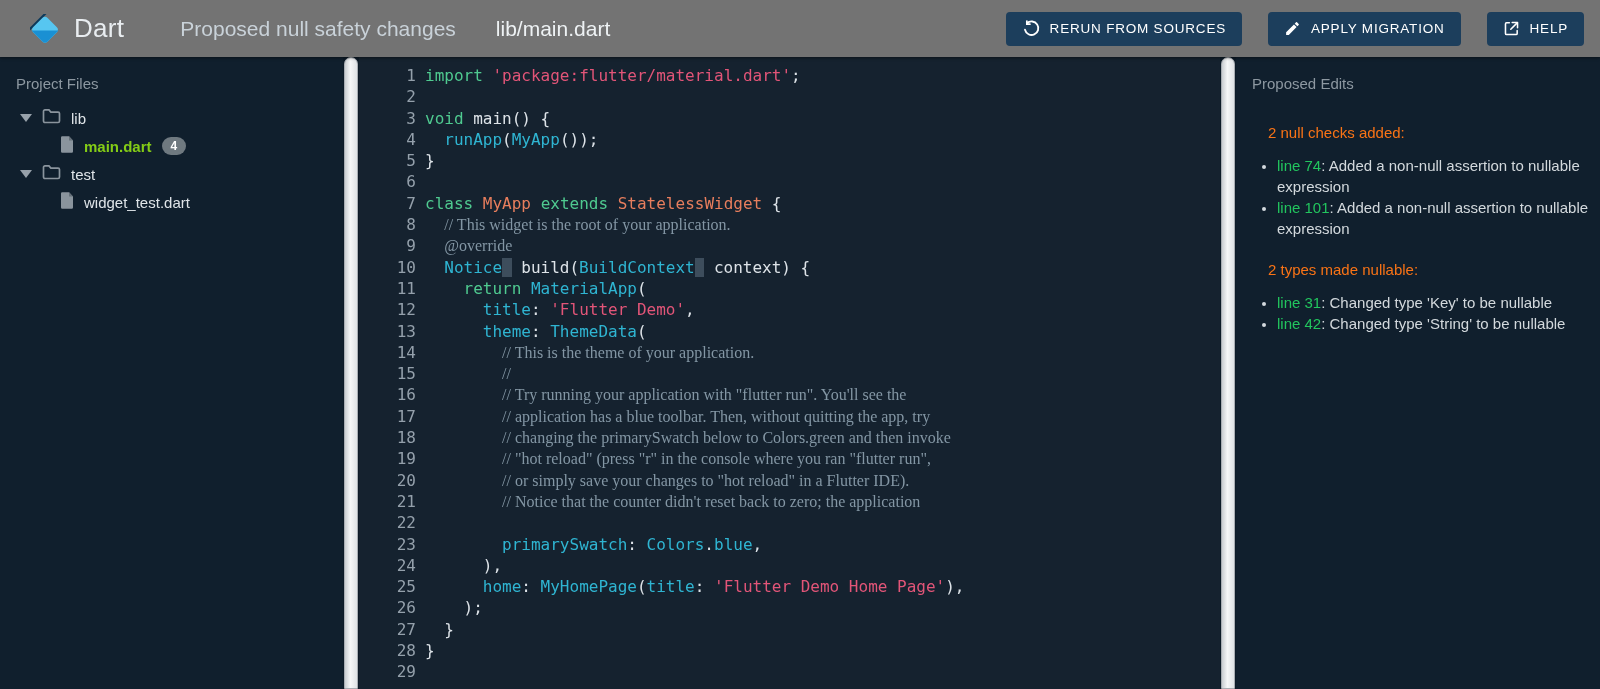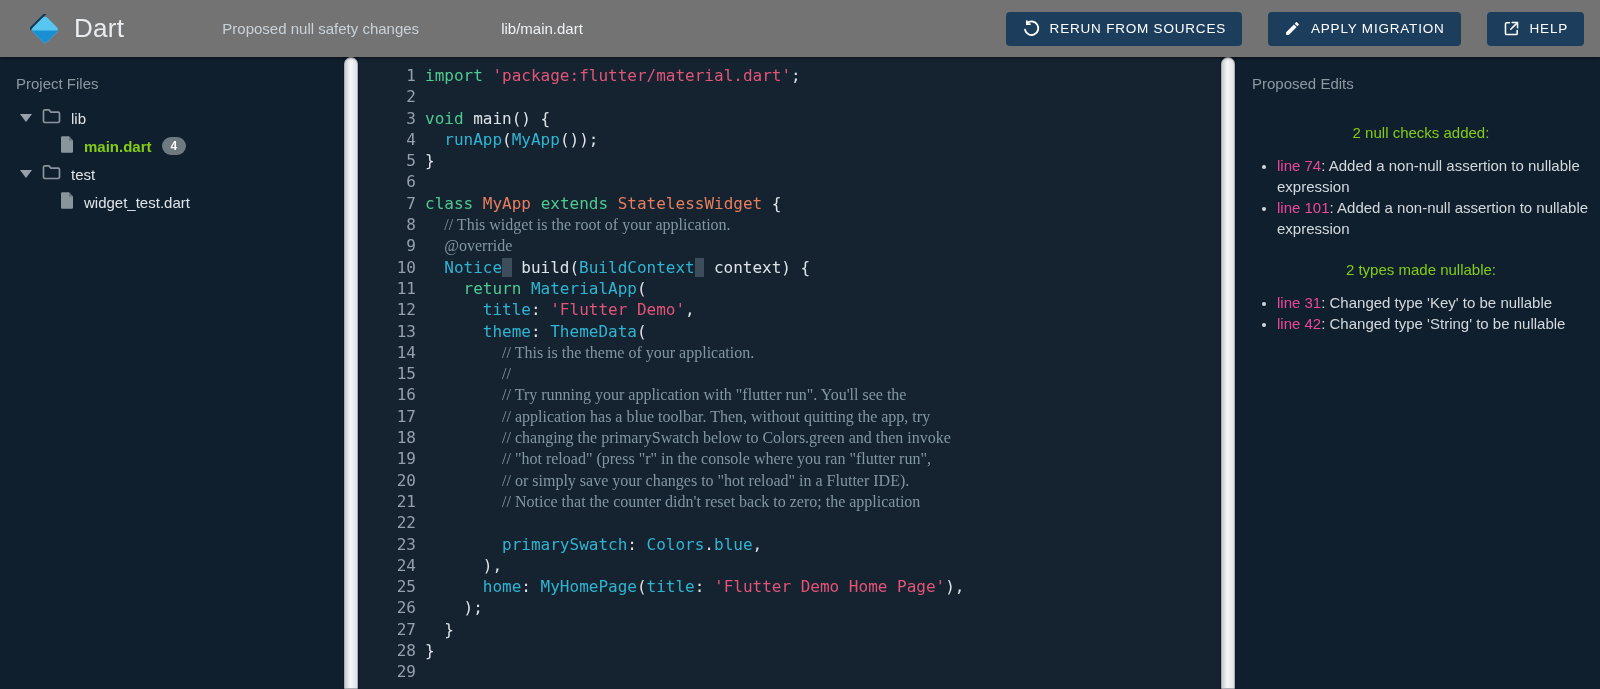--- a/index.html
+++ b/index.html
@@ -19,21 +19,21 @@
     padding: 0 16px 0 28px;
     box-shadow: 0 1px 3px rgba(0,0,0,.45);
     position: relative;
     z-index: 5;
   }
   .logo { width: 34px; height: 34px; margin-right: 12px; flex: 0 0 auto; }
   .brand {
     font-size: 26px; font-weight: 500; color: #e9edf0;
     letter-spacing: .3px; margin-right: 56px;
   }
-  .nav-item { font-size: 15px; color: #c9d2d9; margin-right: 40px; white-space: nowrap; margin-left: 42px; }
+  .nav-item { font-size: 21px; color: #c9d2d9; margin-right: 40px; white-space: nowrap; }
   .nav-item.current { color: #eef2f4; }
   .topbar-spacer { flex: 1; }
   .tb-buttons { display: flex; align-items: center; gap: 26px; }
   .tb-btn {
     display: flex; align-items: center; gap: 10px;
     height: 34px; padding: 0 16px;
     background: #1c3e5c; border: none; border-radius: 4px;
     color: #ffffff; font-family: "Liberation Sans", sans-serif;
     font-size: 13.5px; font-weight: 500; letter-spacing: .8px;
     cursor: pointer; white-space: nowrap;
@@ -117,28 +117,28 @@
   }
 
   
   .edits-pane {
     width: 364px; flex: 0 0 auto;
     background: #101f2d;
     padding: 18px 10px 0 16px;
     overflow: hidden;
   }
   .edits-pane .panel-title { padding: 0 0 18px 0; }
-  .pe-heading { font-size: 15px; color: #84cc16; margin: 14px 16px 14px; text-align: center; }
+  .pe-heading { font-size: 15px; color: #f97316; margin: 14px 16px 14px; }
   .pe-list { list-style: disc; padding-left: 25px; margin: 0 0 6px; }
   .pe-list li {
     font-size: 15px; line-height: 21px; color: #d3d9dd;
     margin: 0;
   }
   .pe-list li::marker { color: #d3d9dd; font-size: 13px; }
-  .pe-link { color: #ec4899; text-decoration: none; cursor: pointer; margin-top: 36px; }
+  .pe-link { color: #22c55e; text-decoration: none; cursor: pointer; margin-top: 36px; }
 </style>
 </head>
 <body>
 
 <div class="topbar">
   <svg class="logo" viewBox="0 0 64 64">
     <g transform="rotate(45 32 32)">
       <polygon points="10,14 14,10 14,54 10,50" fill="#0c3a5c"></polygon>
       <rect x="14" y="14" width="38" height="38" rx="7" fill="#57c6f0"></rect>
       <path d="M52 16 L52 45 Q52 52 45 52 L16 52 Z" fill="#1a90d3"></path>

